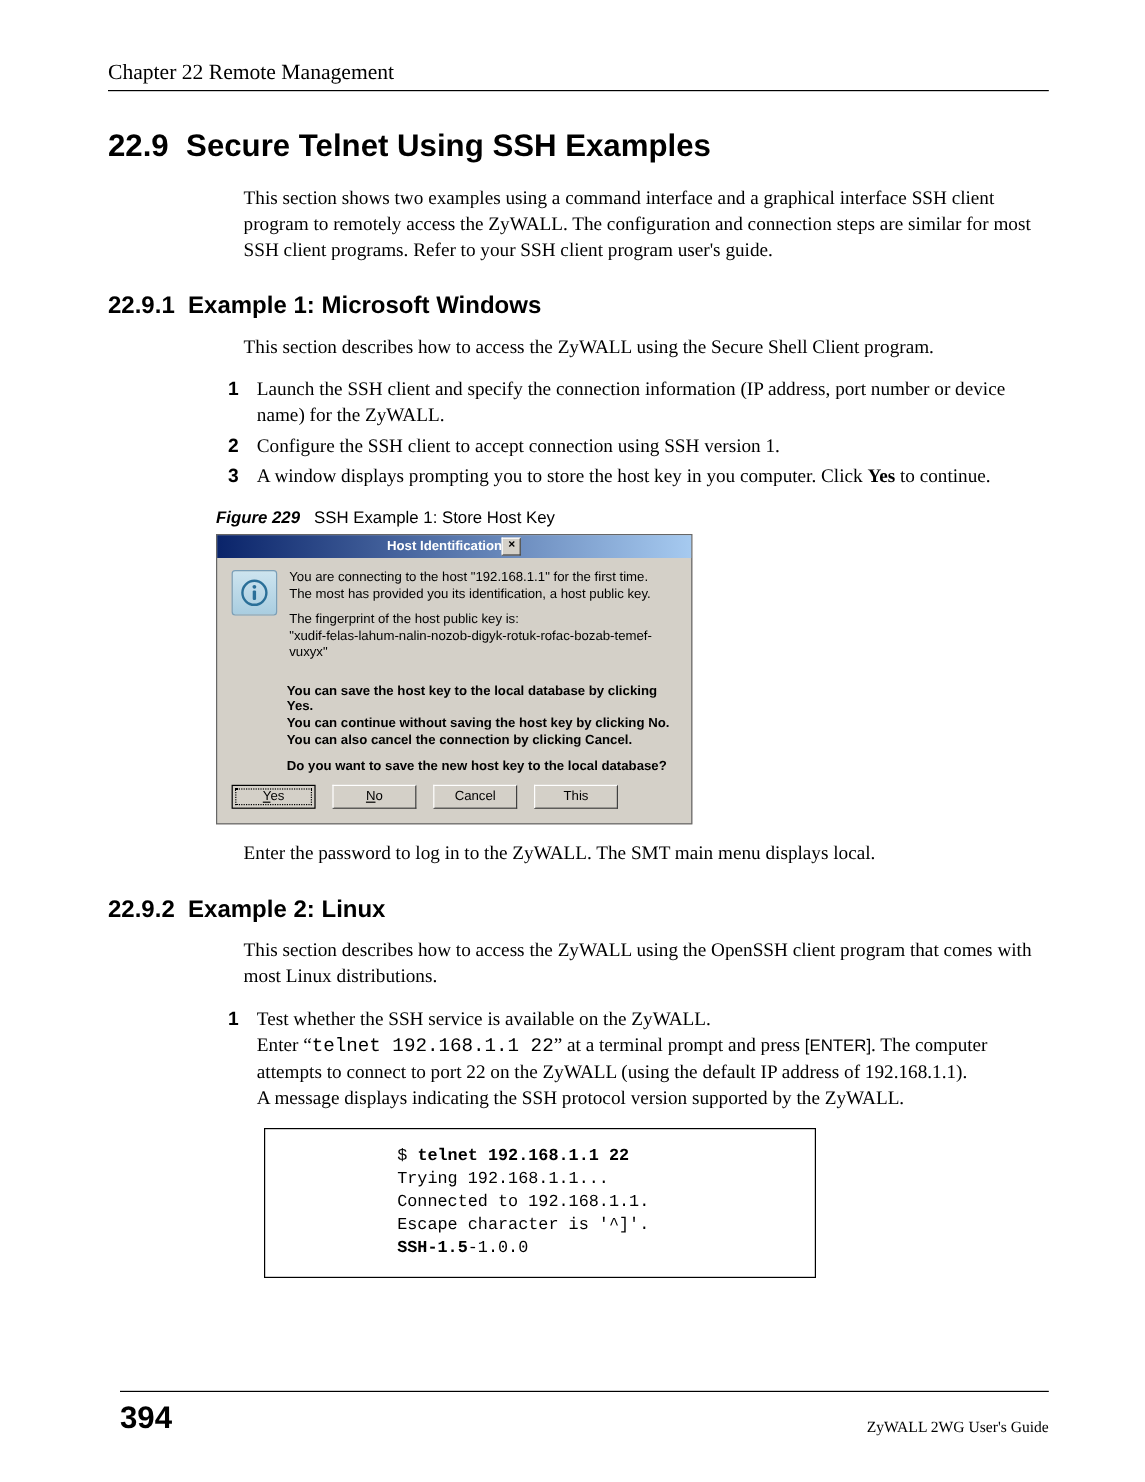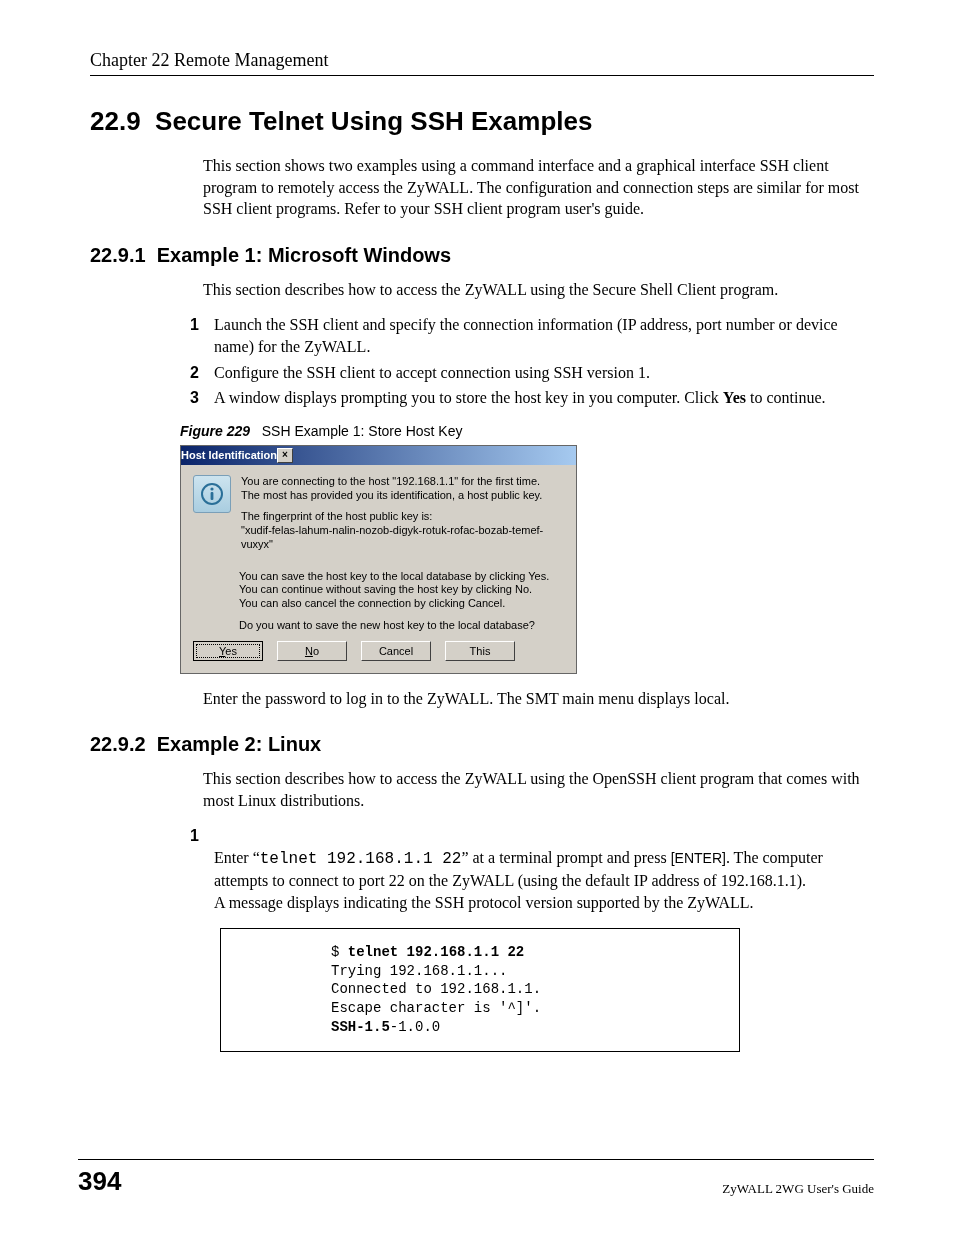--- a/index.html
+++ b/index.html
@@ -80,23 +80,23 @@
     width: 395px;
     border: 1px solid #666;
     background: #d4d0c8;
     font-family: "Tahoma","MS Sans Serif",sans-serif;
     font-size: 11px;
   }
   .dialog-titlebar {
     background: linear-gradient(to right, #0a246a, #a6caf0);
     color: #fff;
     font-weight: bold;
-    padding: 2px 0;
-    display: flex;
-    justify-content: flex-start;
+    padding: 2px 18px;
+    display: flex;
+    justify-content: center;
     align-items: center;
     font-size: 11px;
   }
   .dialog-close {
     background: #d4d0c8;
     color: #000;
     width: 14px;
     height: 13px;
     font-size: 10px;
     text-align: center;
@@ -157,32 +157,32 @@
   .u { text-decoration: underline; }
   .mono {
     font-family: "Courier New", Courier, monospace;
   }
   .enter-key {
     font-family: Arial, Helvetica, sans-serif;
     font-size: 14px;
   }
   .terminal-box {
     margin-left: 130px;
-    width: 520px;
+    width: 460px;
     border: 1px solid #000;
     padding: 14px 14px 14px 110px;
     font-family: "Courier New", Courier, monospace;
     font-size: 14px;
     line-height: 1.35;
     box-sizing: border-box;
   }
   .footer {
     position: absolute;
     bottom: 38px;
-    left: 78px;
+    left: 100px;
     right: 80px;
   }
   .hr-bottom {
     border: none;
     border-top: 1px solid #000;
     margin: 0 0 6px 0;
   }
   .footer-row {
     display: flex;
     justify-content: space-between;
@@ -238,21 +238,21 @@
               <circle cx="12" cy="12" r="10" fill="none" stroke="#2a6f98" stroke-width="2"></circle>
               <circle cx="12" cy="7" r="1.6" fill="#2a6f98"></circle>
               <rect x="10.6" y="10" width="2.8" height="8" rx="1" fill="#2a6f98"></rect>
             </svg>
         </div>
         <div class="dialog-text">
           <p><span>You are connecting to the host "192.168.1.1" for the first time.</span><br><span>The most has provided you its identification, a host public key.</span></p>
           <p><span>The fingerprint of the host public key is:</span><br><span>"xudif-felas-lahum-nalin-nozob-digyk-rotuk-rofac-bozab-temef-vuxyx"</span></p>
         </div>
       </div>
-      <div class="dialog-text" style="margin-left:46px;">
+      <div class="dialog-text" style="margin-left:46px;font-weight:bold;">
         <p><span>You can save the host key to the local database by clicking Yes.</span><br><span>You can continue without saving the host key by clicking No.</span><br><span>You can also cancel the connection by clicking Cancel.</span></p>
         <p>Do you want to save the new host key to the local database?</p>
       </div>
       <div class="dialog-buttons">
         <div class="win-btn default"><span class="u">Y</span><span>es</span></div>
         <div class="win-btn"><span class="u">N</span><span>o</span></div>
         <div class="win-btn">Cancel</div>
         <div class="win-btn">This</div>
       </div>
     </div>
@@ -262,21 +262,21 @@
 
   <h2 class="subsection-title">
     <span>22.9.2</span>&nbsp;&nbsp;<span>Example 2: Linux</span>
   </h2>
 
   <p class="body-text indent">This section describes how to access the ZyWALL using the OpenSSH client program that comes with most Linux distributions.</p>
 
   <ol class="steps">
     <li>
       <span class="num">1</span>
-      <br>
+      <span>Test whether the SSH service is available on the ZyWALL.</span><br>
       <span>Enter “</span><span class="mono">telnet 192.168.1.1 22</span><span>” at a terminal prompt and press </span><span class="enter-key">[ENTER]</span><span>. The computer attempts to connect to port 22 on the ZyWALL (using the default IP address of 192.168.1.1).</span><br>
       <span>A message displays indicating the SSH protocol version supported by the ZyWALL.</span>
     </li>
   </ol>
 
 
   <div class="terminal-box">
     <div><span>$ </span><span class="bold">telnet 192.168.1.1 22</span></div>
     <div>Trying 192.168.1.1...</div>
     <div>Connected to 192.168.1.1.</div>

